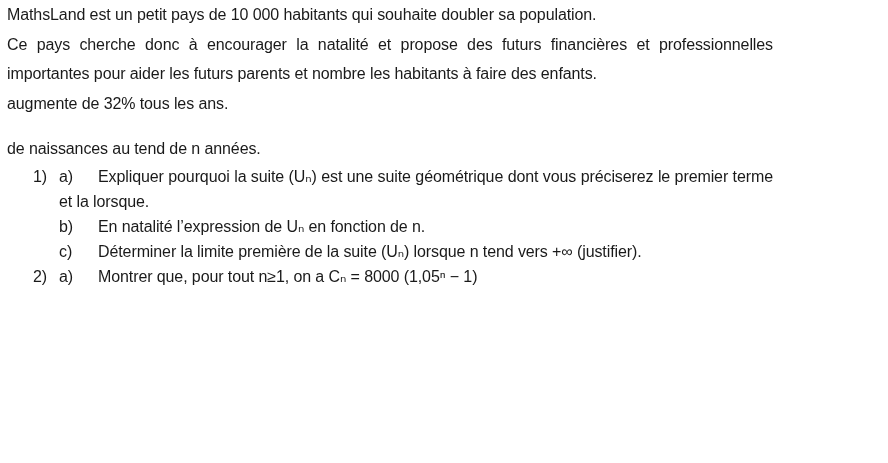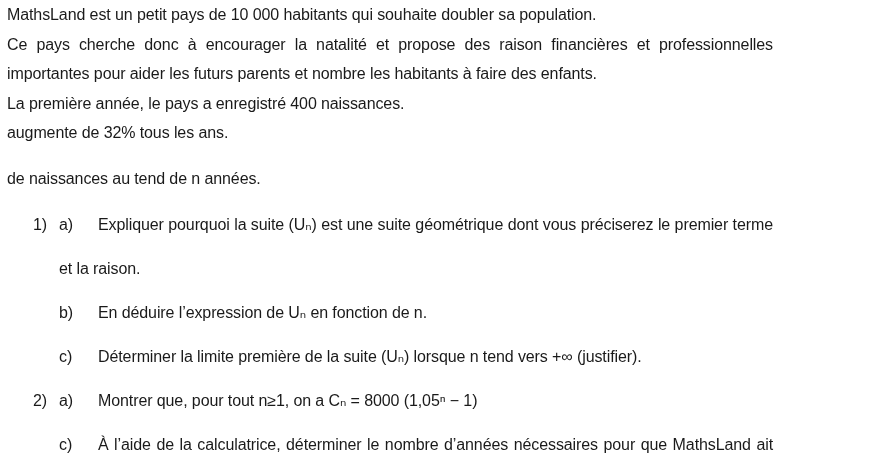--- a/index.html
+++ b/index.html
@@ -30,21 +30,20 @@
   }
   .spacer {
     height: 16px;
   }
   .qitem {
     position: relative;
     padding-left: 52px;
   }
   .qline {
     line-height: 25px;
-    margin-top: 19px;
   }
   .qnum {
     position: absolute;
     left: 26px;
     top: 0;
     line-height: 25px;
   }
   .qletter {
     display: inline-block;
     width: 39px;
@@ -54,60 +53,53 @@
 </head>
 <body>
 
 <div class="page">
 
   <div>
     <div class="pline">MathsLand est un petit pays de 10 000 habitants qui souhaite doubler sa population.</div>
   </div>
 
   <div>
-    <div class="pline stretch">Ce pays cherche donc à encourager la natalité et propose des raison financières et professionnelles</div>
+    <div class="pline stretch">Ce pays cherche donc à encourager la natalité et propose des futurs financières et professionnelles</div>
     <div class="pline">importantes pour aider les futurs parents et nombre les habitants à faire des enfants.</div>
   </div>
 
-  <div>
-    <div class="pline">La première année, le pays a enregistré 400 naissances.</div>
-  </div>
 
   <div>
     <div class="pline">augmente de 32% tous les ans.</div>
   </div>
 
   <div class="spacer"></div>
 
   <div>
     <div class="pline">de naissances au tend de n années.</div>
   </div>
 
   <div>
 
     <div class="qitem">
       <span class="qnum">1)</span>
       <div class="qline stretch"><span class="qletter">a)</span><span>Expliquer pourquoi la suite (Uₙ) est une suite géométrique dont vous préciserez le premier terme</span></div>
-      <div class="qline">et la raison.</div>
+      <div class="qline">et la lorsque.</div>
     </div>
 
     <div class="qitem">
-      <div class="qline"><span class="qletter">b)</span><span>En déduire l’expression de Uₙ en fonction de n.</span></div>
+      <div class="qline"><span class="qletter">b)</span><span>En natalité l’expression de Uₙ en fonction de n.</span></div>
     </div>
 
     <div class="qitem">
       <div class="qline"><span class="qletter">c)</span><span>Déterminer la limite première de la suite (Uₙ) lorsque n tend vers +∞ (justifier).</span></div>
     </div>
 
     <div class="qitem">
       <span class="qnum">2)</span>
       <div class="qline"><span class="qletter">a)</span><span>Montrer que, pour tout n≥1, on a Cₙ = 8000 (1,05ⁿ − 1)</span></div>
     </div>
 
 
-    <div class="qitem">
-      <div class="qline stretch"><span class="qletter">c)</span><span>À l’aide de la calculatrice, déterminer le nombre d’années nécessaires pour que MathsLand ait</span></div>
-      <div class="qline">réussi à doubler sa population.</div>
-    </div>
 
   </div>
 
 </div>
 
 </body></html>

